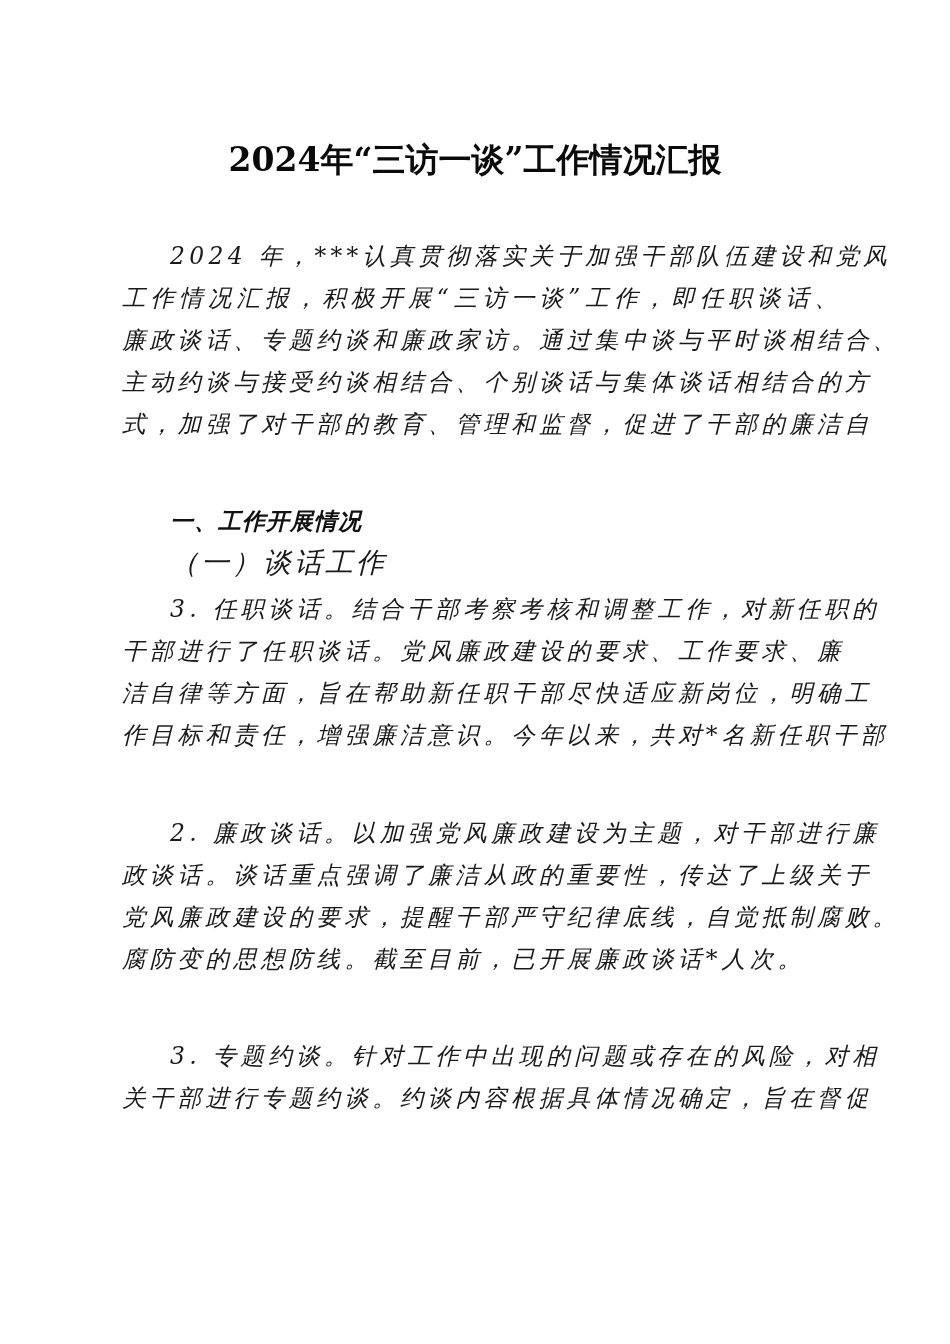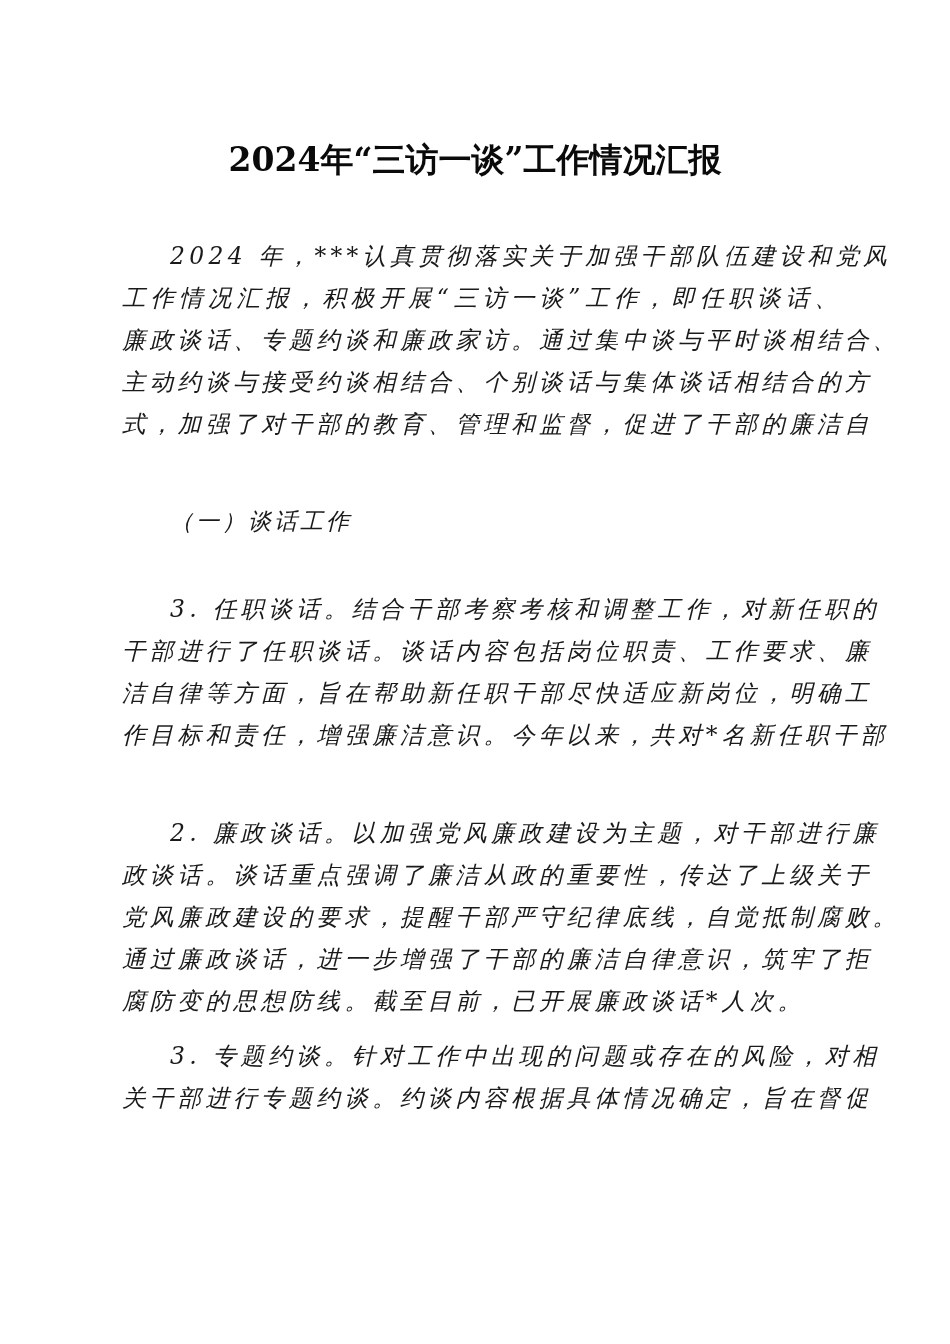--- a/index.html
+++ b/index.html
@@ -67,21 +67,21 @@
       font-weight: bold;
       font-size: 23px;
       padding-left: 48px;
       letter-spacing: 1px;
       color: #111111;
     }
     .h2 {
       display: block;
       height: 42px;
       line-height: 42px;
-      font-size: 23px;
+      font-size: 28px;
       padding-left: 48px;
       letter-spacing: 3px;
       color: #1a1a1a;
     }
   </style>
 </head>
 <body>
 
 <div class="page">
 
@@ -89,35 +89,35 @@
 
   <div class="body-block" style="top:235px;">
     <span class="line indent">2024 年，***认真贯彻落实关于加强干部队伍建设和党风</span>
     <span class="line">工作情况汇报，积极开展“三访一谈”工作，即任职谈话、</span>
     <span class="line">廉政谈话、专题约谈和廉政家访。通过集中谈与平时谈相结合、</span>
     <span class="line">主动约谈与接受约谈相结合、个别谈话与集体谈话相结合的方</span>
     <span class="line">式，加强了对干部的教育、管理和监督，促进了干部的廉洁自</span>
   </div>
 
   <div class="body-block" style="top:500px;">
+    <span class="h1">一、工作开展情况</span>
     <span class="h2">（一）谈话工作</span>
   </div>
 
   <div class="body-block" style="top:588px;">
     <span class="line indent">3. 任职谈话。结合干部考察考核和调整工作，对新任职的</span>
-    <span class="line">干部进行了任职谈话。谈话内容包括岗位职责、工作要求、廉</span>
+    <span class="line">干部进行了任职谈话。党风廉政建设的要求、工作要求、廉</span>
     <span class="line">洁自律等方面，旨在帮助新任职干部尽快适应新岗位，明确工</span>
     <span class="line">作目标和责任，增强廉洁意识。今年以来，共对*名新任职干部</span>
   </div>
 
   <div class="body-block" style="top:812px;">
     <span class="line indent">2. 廉政谈话。以加强党风廉政建设为主题，对干部进行廉</span>
     <span class="line">政谈话。谈话重点强调了廉洁从政的重要性，传达了上级关于</span>
     <span class="line">党风廉政建设的要求，提醒干部严守纪律底线，自觉抵制腐败。</span>
-    <span class="line">通过廉政谈话，进一步增强了干部的廉洁自律意识，筑牢了拒</span>
     <span class="line last">腐防变的思想防线。截至目前，已开展廉政谈话*人次。</span>
   </div>
 
   <div class="body-block" style="top:1035px;">
     <span class="line indent">3. 专题约谈。针对工作中出现的问题或存在的风险，对相</span>
     <span class="line">关干部进行专题约谈。约谈内容根据具体情况确定，旨在督促</span>
   </div>
 
 </div>
 

